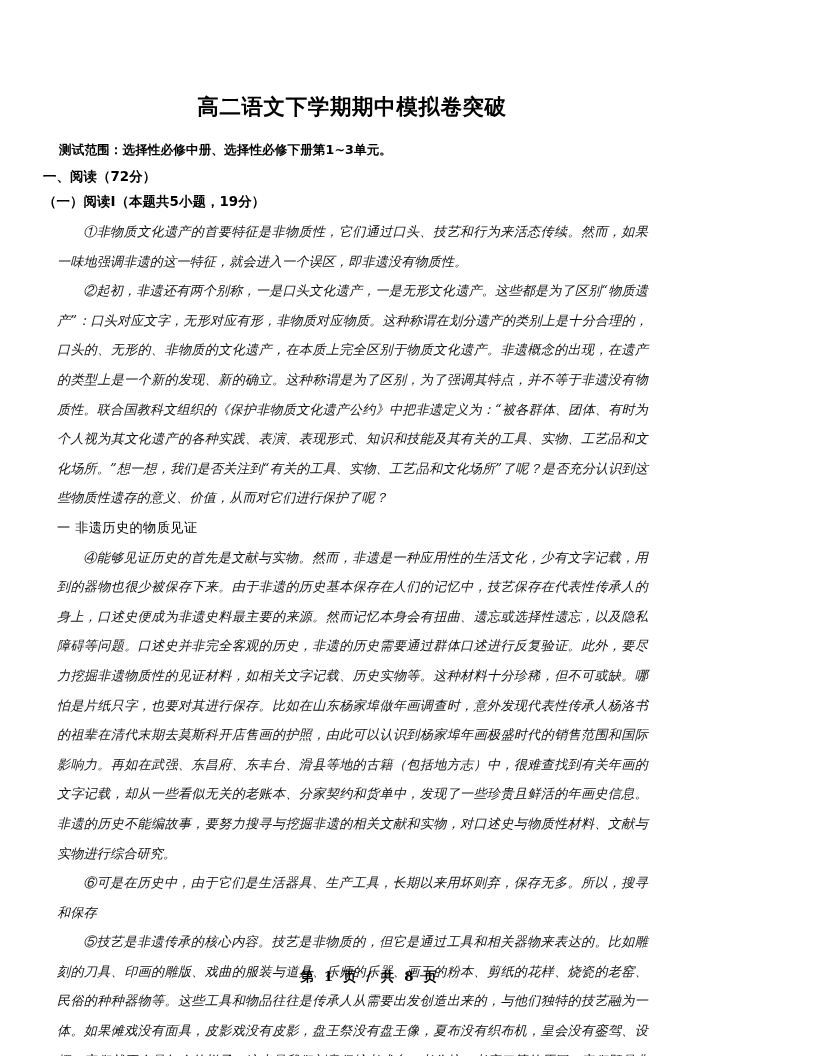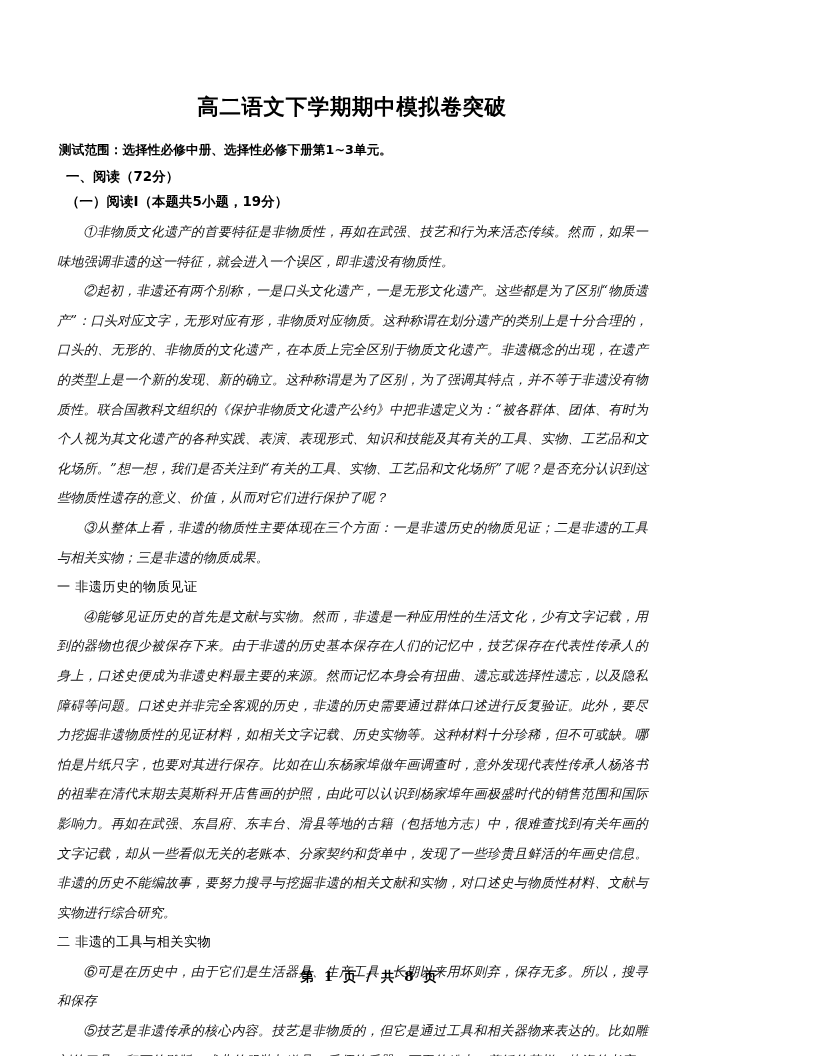--- a/index.html
+++ b/index.html
@@ -50,21 +50,21 @@
     padding-left: 59px;
     line-height: 1.25;
   }
 
   
   .section-head {
     font-family: "DejaVu Sans", "Liberation Sans", sans-serif;
     font-weight: bold;
     font-size: 13.4px;
     margin: 0;
-    padding-left: 66px;
+    padding-left: 43px;
     line-height: 1.0;
     padding-top: 13px;
     letter-spacing: 0.1px;
   }
   .section-head.sub {
     padding-top: 11px;
   }
 
   
   .body-block {
@@ -122,31 +122,29 @@
   <h1 class="doc-title">高二语文下学期期中模拟卷突破</h1>
 
   <div class="scope-line">测试范围：选择性必修中册、选择性必修下册第1~3单元。</div>
 
   <div class="section-head">一、阅读（72分）</div>
 
   <div class="section-head sub">（一）阅读I（本题共5小题，19分）</div>
 
   <div class="body-block">
 
-    <p class="para">①非物质文化遗产的首要特征是非物质性，再如在武强、技艺和行为来活态传续。然而，如果一味地强调非遗的这一特征，就会进入一个误区，即非遗没有物质性。</p>
+    <p class="para">①非物质文化遗产的首要特征是非物质性，它们通过口头、技艺和行为来活态传续。然而，如果一味地强调非遗的这一特征，就会进入一个误区，即非遗没有物质性。</p>
 
     <p class="para">②起初，非遗还有两个别称，一是口头文化遗产，一是无形文化遗产。这些都是为了区别“物质遗产”：口头对应文字，无形对应有形，非物质对应物质。这种称谓在划分遗产的类别上是十分合理的，口头的、无形的、非物质的文化遗产，在本质上完全区别于物质文化遗产。非遗概念的出现，在遗产的类型上是一个新的发现、新的确立。这种称谓是为了区别，为了强调其特点，并不等于非遗没有物质性。联合国教科文组织的《保护非物质文化遗产公约》中把非遗定义为：“被各群体、团体、有时为个人视为其文化遗产的各种实践、表演、表现形式、知识和技能及其有关的工具、实物、工艺品和文化场所。”想一想，我们是否关注到“有关的工具、实物、工艺品和文化场所”了呢？是否充分认识到这些物质性遗存的意义、价值，从而对它们进行保护了呢？</p>
 
-    <p class="para">③从整体上看，非遗的物质性主要体现在三个方面：一是非遗历史的物质见证；二是非遗的工具与相关实物；三是非遗的物质成果。</p>
 
     <p class="article-subhead">一  非遗历史的物质见证</p>
 
     <p class="para">④能够见证历史的首先是文献与实物。然而，非遗是一种应用性的生活文化，少有文字记载，用到的器物也很少被保存下来。由于非遗的历史基本保存在人们的记忆中，技艺保存在代表性传承人的身上，口述史便成为非遗史料最主要的来源。然而记忆本身会有扭曲、遗忘或选择性遗忘，以及隐私障碍等问题。口述史并非完全客观的历史，非遗的历史需要通过群体口述进行反复验证。此外，要尽力挖掘非遗物质性的见证材料，如相关文字记载、历史实物等。这种材料十分珍稀，但不可或缺。哪怕是片纸只字，也要对其进行保存。比如在山东杨家埠做年画调查时，意外发现代表性传承人杨洛书的祖辈在清代末期去莫斯科开店售画的护照，由此可以认识到杨家埠年画极盛时代的销售范围和国际影响力。再如在武强、东昌府、东丰台、滑县等地的古籍（包括地方志）中，很难查找到有关年画的文字记载，却从一些看似无关的老账本、分家契约和货单中，发现了一些珍贵且鲜活的年画史信息。非遗的历史不能编故事，要努力搜寻与挖掘非遗的相关文献和实物，对口述史与物质性材料、文献与实物进行综合研究。</p>
 
-    <p class="article-subhead">二  非遗的工具与相关实物</p>
 
     <p class="para">⑥可是在历史中，由于它们是生活器具、生产工具，长期以来用坏则弃，保存无多。所以，搜寻和保存</p>
 
     <p class="para">⑤技艺是非遗传承的核心内容。技艺是非物质的，但它是通过工具和相关器物来表达的。比如雕刻的刀具、印画的雕版、戏曲的服装与道具、乐师的乐器、画工的粉本、剪纸的花样、烧瓷的老窑、民俗的种种器物等。这些工具和物品往往是传承人从需要出发创造出来的，与他们独特的技艺融为一体。如果傩戏没有面具，皮影戏没有皮影，盘王祭没有盘王像，夏布没有织布机，皇会没有銮驾、设摆，它们就不会是如今的样子。这也是我们刻意保护老戏台、老作坊、老窑口等的原因。它们既是非遗的历史见证，也是非遗中“看得见摸得着”的不可或缺的一部分。</p>
 
   </div>
 
   <div class="page-footer">第 1 页 / 共 8 页</div>
 
 </div>

